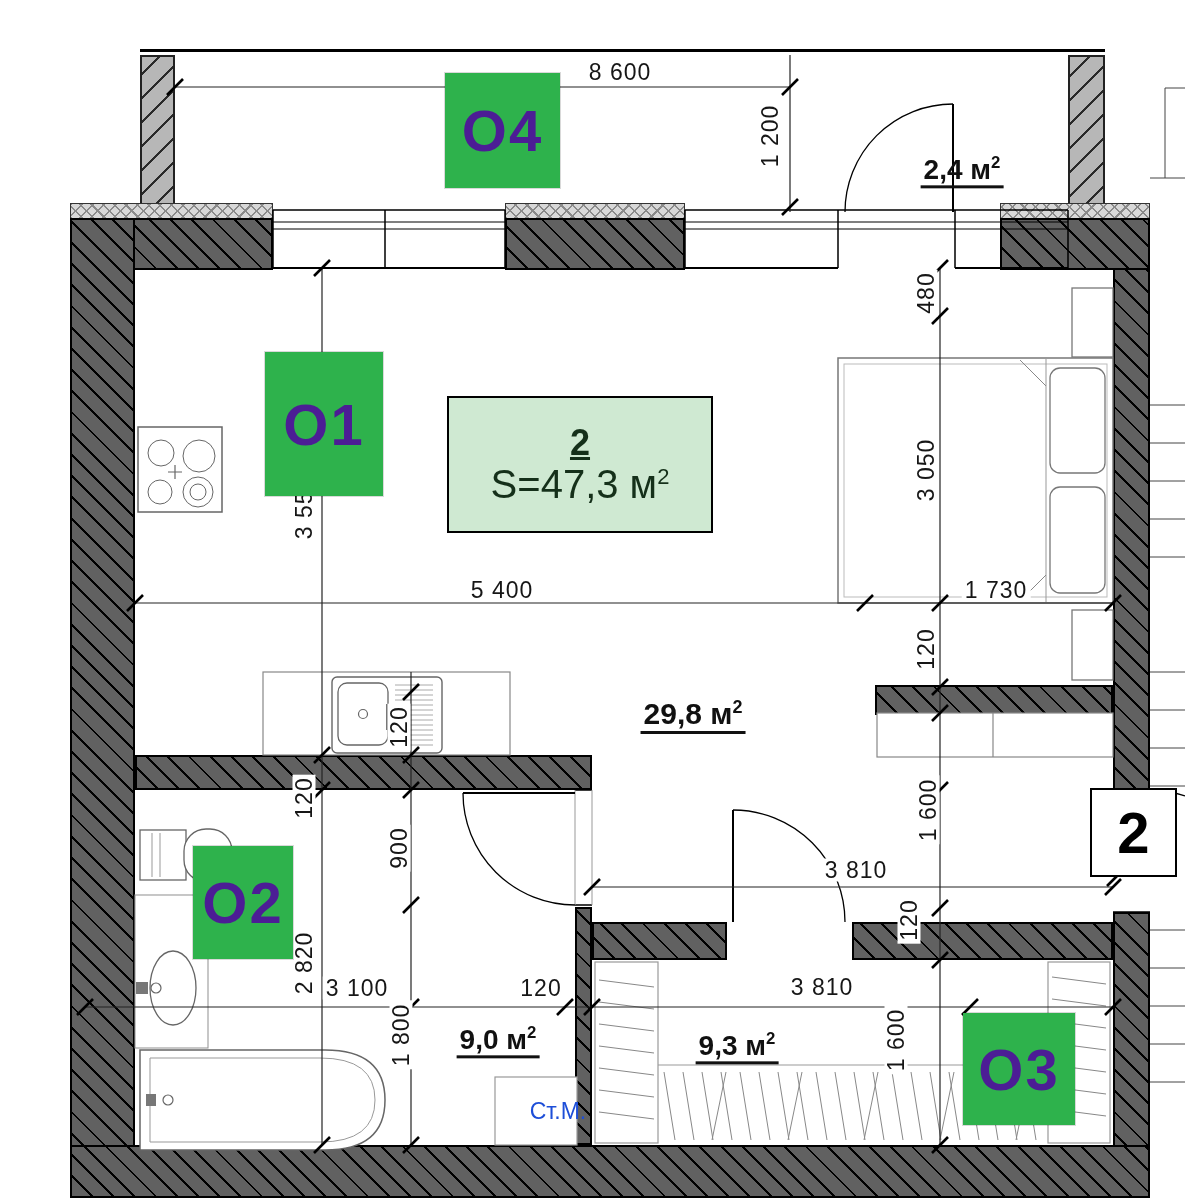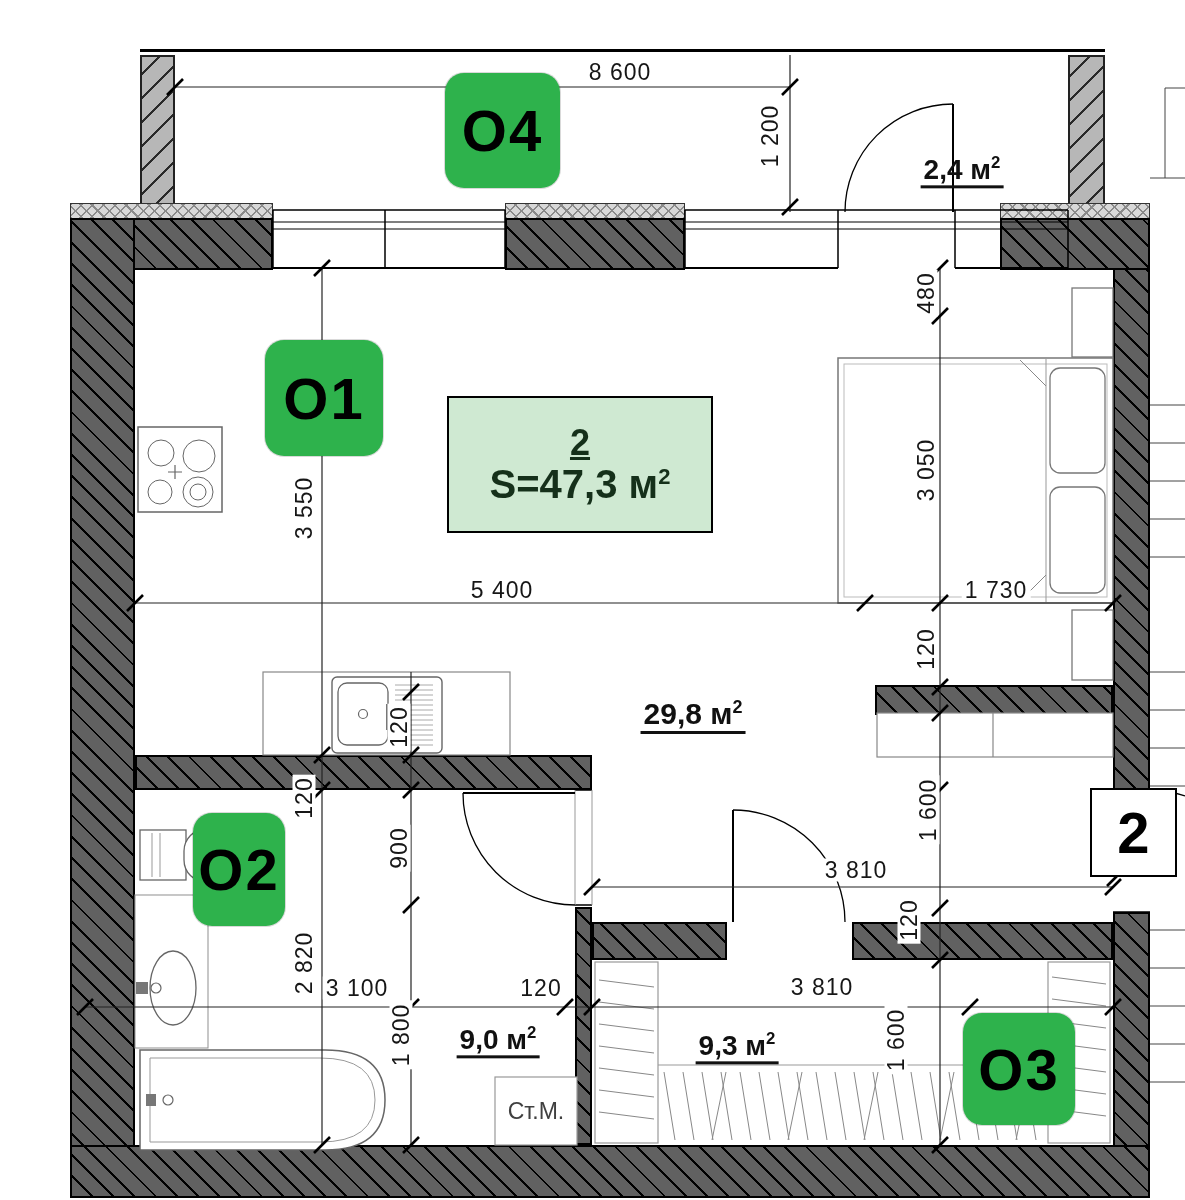--- a/index.html
+++ b/index.html
@@ -17,31 +17,31 @@
         background-image:repeating-linear-gradient(45deg,#8a8a8a 0 1.5px,rgba(0,0,0,0) 1.5px 8px),
                          repeating-linear-gradient(-45deg,#8a8a8a 0 1.5px,rgba(0,0,0,0) 1.5px 8px);}
   svg.lines{position:absolute;left:0;top:0;}
   .dim{position:absolute;font-size:23px;letter-spacing:1px;white-space:nowrap;background:#fff;
        padding:0 3px;transform:translate(-50%,-50%);line-height:1;}
   .dim.v{transform:translate(-50%,-50%) rotate(-90deg);}
   .area{position:absolute;transform:translate(-50%,-50%);font-weight:bold;font-size:28px;
         border-bottom:3px solid #111;padding:0 3px 2px;white-space:nowrap;color:#111;line-height:1;}
   .area sup{font-size:60%;}
   .marker{position:absolute;display:flex;align-items:center;justify-content:center;
-        background:#2eb24c;color:#000000;font-weight:bold;font-size:58px;letter-spacing:2px;
-        box-shadow:0 0 0 1px rgba(0,0,0,0.15);border-radius:19px;}
+        background:#2eb24c;color:#4c1d95;font-weight:bold;font-size:58px;letter-spacing:2px;
+        box-shadow:0 0 0 1px rgba(0,0,0,0.15);}
   .infobox{position:absolute;background:#cfe9d2;border:2px solid #000;display:flex;
         flex-direction:column;align-items:center;justify-content:center;color:#15301a;}
   .info-num{font-weight:bold;font-size:36px;text-decoration:underline;line-height:1.1;}
-  .info-area{font-weight:bold;font-size:40px;line-height:1.1;white-space:nowrap;}
+  .info-area{font-weight:normal;font-size:40px;line-height:1.1;white-space:nowrap;}
   .info-area sup{font-size:55%;}
   .badge2{position:absolute;background:#fff;border:2.5px solid #000;display:flex;align-items:center;
         justify-content:center;font-weight:bold;font-size:58px;color:#000;}
   .stm{position:absolute;display:flex;align-items:center;justify-content:center;
-        color:#404040;font-size:23px;background:transparent;}
+        color:#1d4ed8;font-size:23px;background:transparent;padding-left:22px;}
 </style>
 </head>
 <body>
 
 <div class="plan">
 
   <div class="abs" style="left:140px;top:49px;width:965px;height:3px;background:#000;"></div>
 
   <div class="wall-light" style="left:140px;top:55px;width:35px;height:157px;"></div>
   <div class="wall-light" style="left:1068px;top:55px;width:37px;height:157px;"></div>
@@ -214,22 +214,22 @@
   <span class="dim v" style="left:896px;top:1040px">1 600</span>
 
   <div class="area" style="left:962px;top:172px"><span>2,4 м</span><sup>2</sup></div>
   <div class="area" style="left:693px;top:716px;font-size:30px"><span>29,8 м</span><sup>2</sup></div>
   <div class="area" style="left:498px;top:1042px"><span>9,0 м</span><sup>2</sup></div>
   <div class="area" style="left:737px;top:1048px"><span>9,3 м</span><sup>2</sup></div>
 
   <div class="stm" style="left:495px;top:1077px;width:82px;height:68px">Ст.М.</div>
 
   <div class="marker" style="left:445px;top:73px;width:115px;height:115px">O4</div>
-  <div class="marker" style="left:265px;top:340px;width:118px;height:116px">O1</div>
-  <div class="marker" style="left:193px;top:813px;width:92px;height:113px">O2</div>
+  <div class="marker" style="left:265px;top:352px;width:118px;height:144px">O1</div>
+  <div class="marker" style="left:193px;top:846px;width:100px;height:113px">O2</div>
   <div class="marker" style="left:963px;top:1013px;width:112px;height:112px">O3</div>
 
   <div class="infobox" style="left:447px;top:396px;width:262px;height:133px">
     <div class="info-num">2</div>
     <div class="info-area"><span>S=47,3 м</span><sup>2</sup></div>
   </div>
 
   <div class="badge2" style="left:1090px;top:788px;width:83px;height:85px">2</div>
 
 </div>

